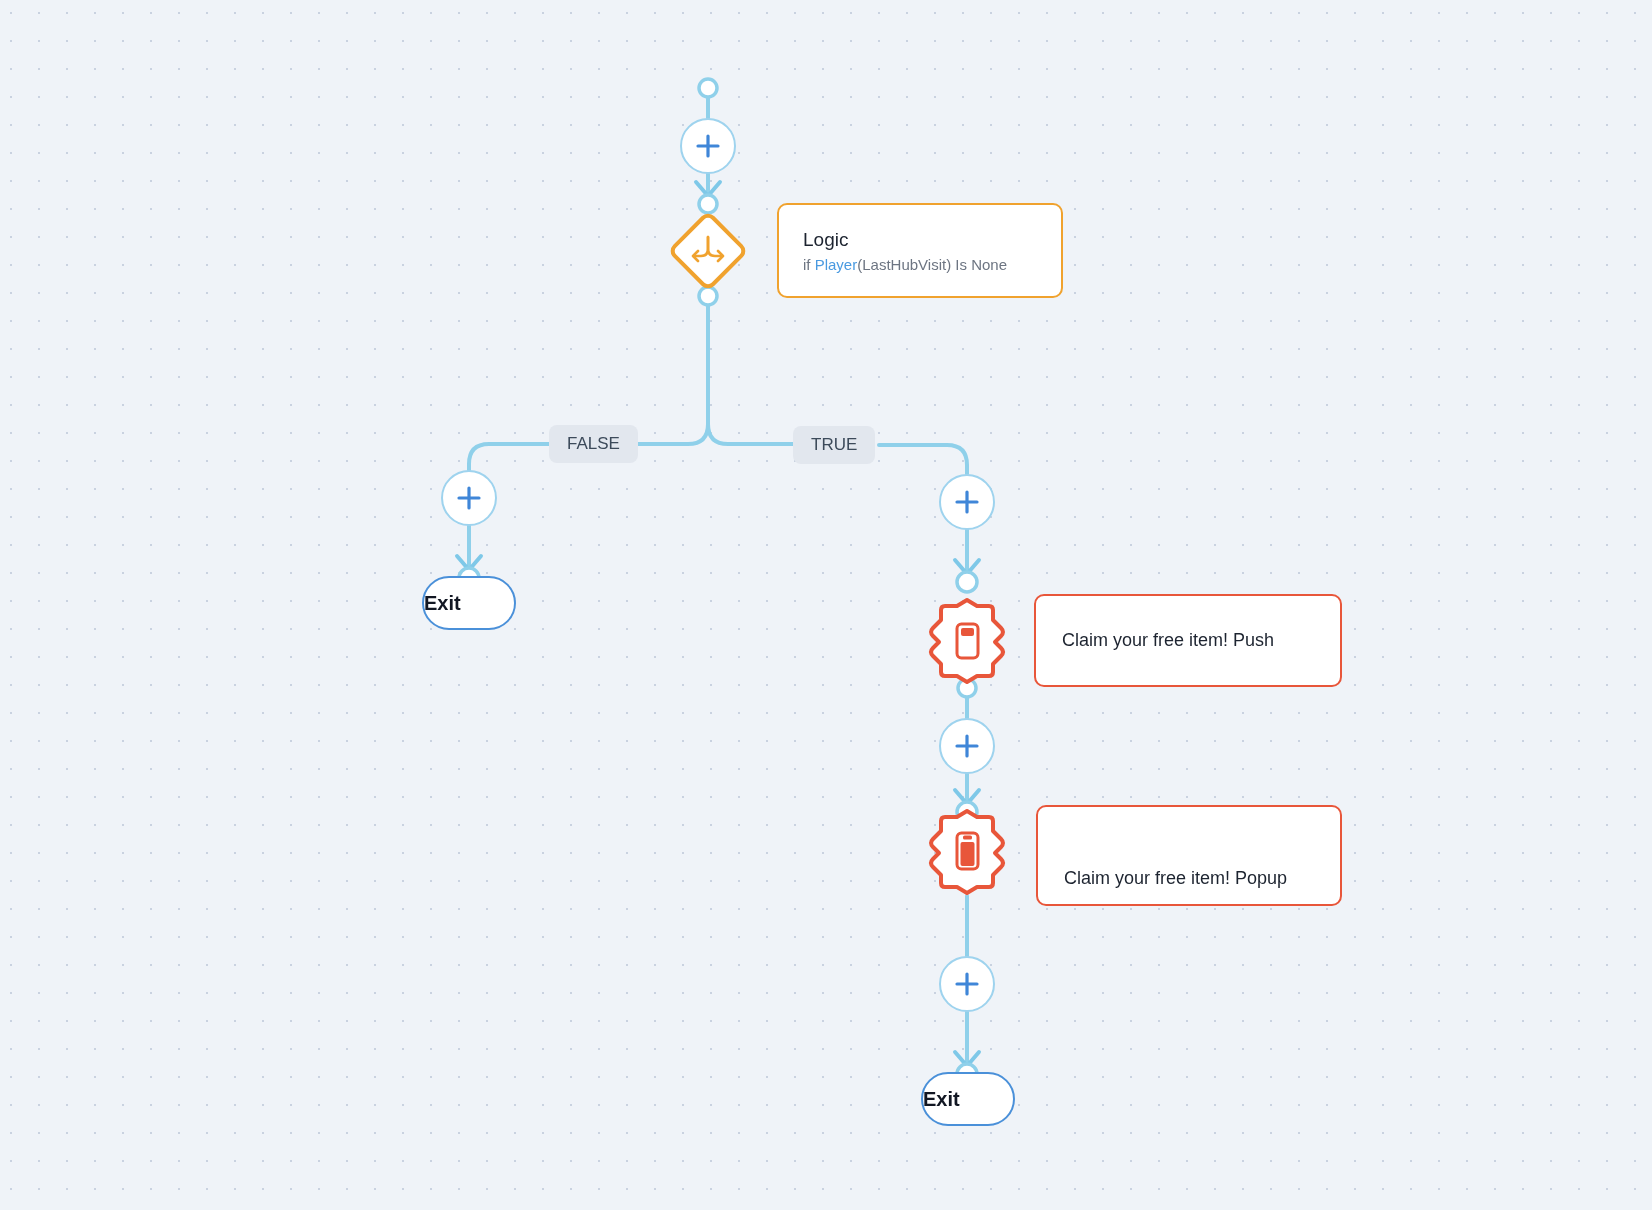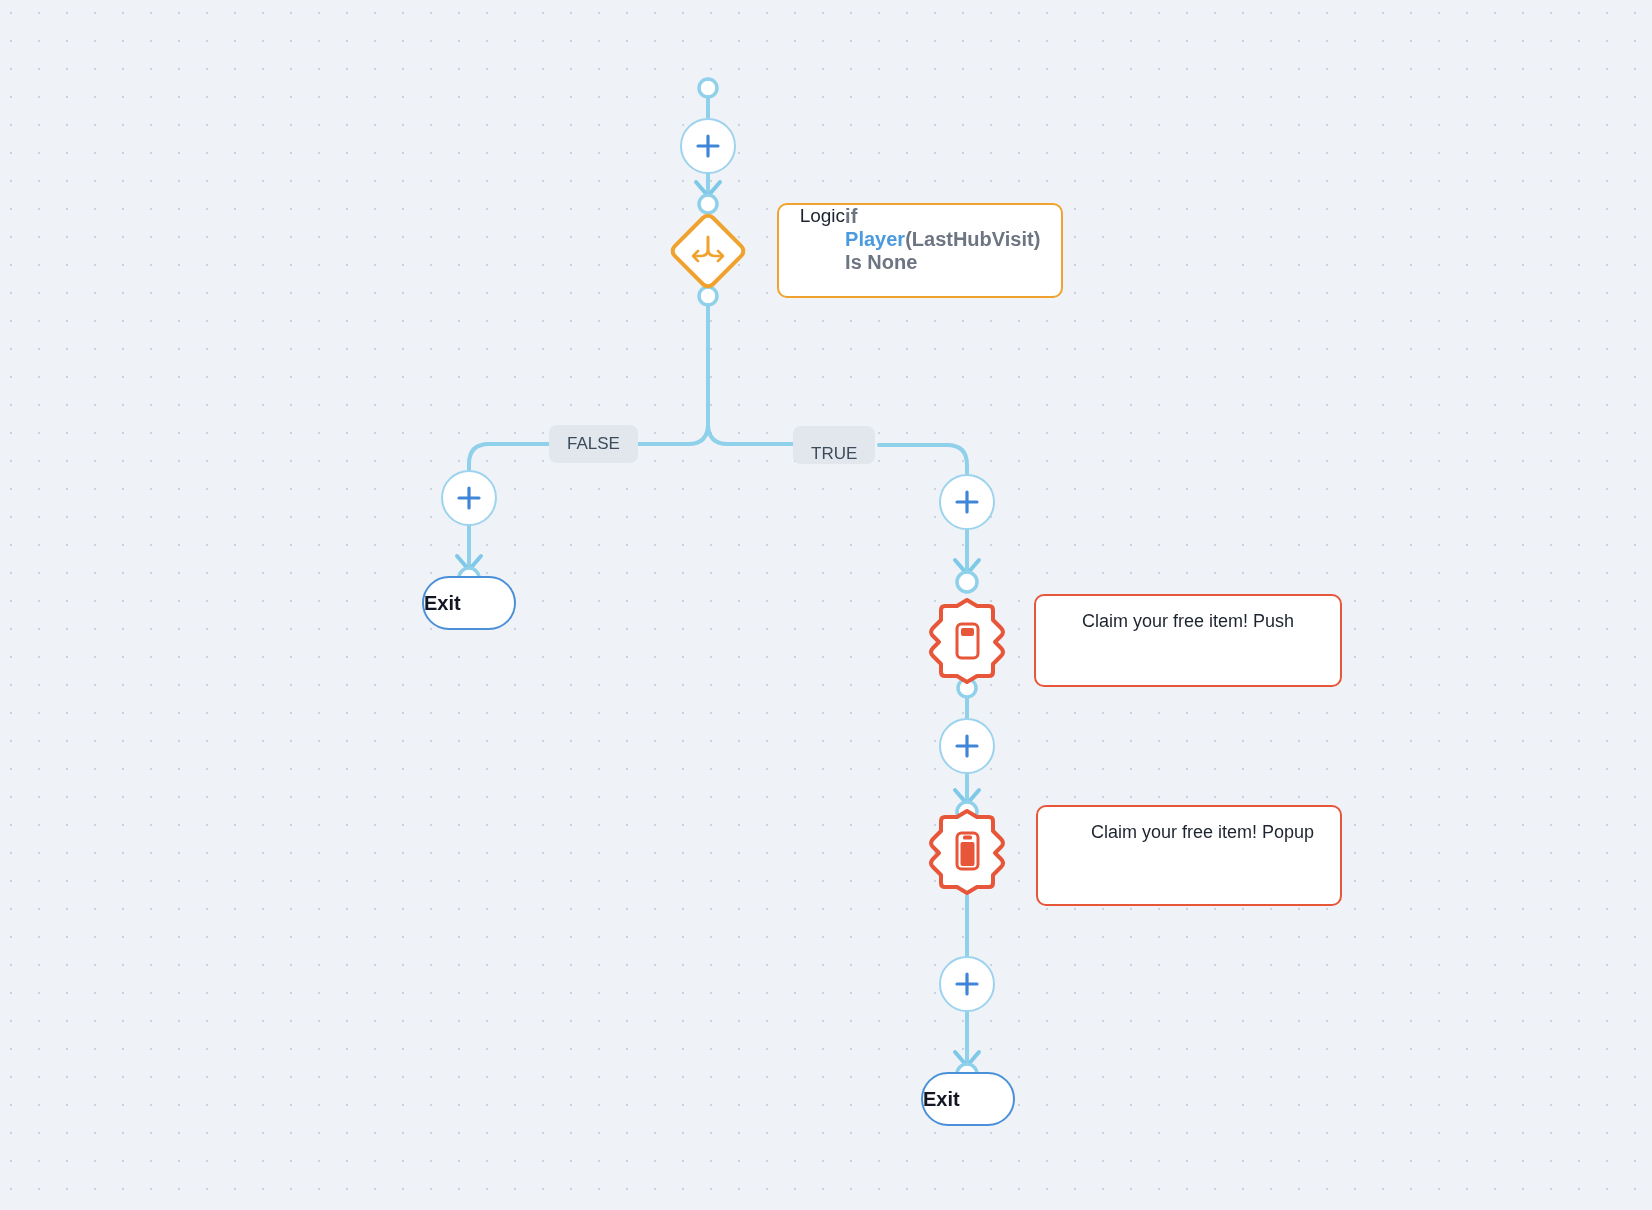--- a/index.html
+++ b/index.html
@@ -97,37 +97,37 @@
   
   .burst { width: 88px; height: 88px; }
   .burst svg { display:block; }
 
   
   .card {
     background: #ffffff;
     border-radius: 10px;
     box-sizing: border-box;
     display: flex;
+    flex-direction: column;
     justify-content: center;
   }
   .card-logic {
     left: 777px; top: 203px;
     width: 286px; height: 95px;
     border: 2px solid #f0a22e;
     padding: 0 24px;
   }
   .card-logic .title {
     font-size: 19px;
     color: #1d2430;
     margin-bottom: 5px;
   }
   .card-logic .sub {
-    font-size: 20px;
+    font-size: 15px;
     color: #6d7582;
-    font-weight: bold;
   }
   .card-logic .sub .tok-var { color: #4a9ae0; }
 
   .card-msg {
     border: 2px solid #e8563a;
     padding: 15px 26px;
     font-size: 18px;
     color: #1d2430;
   }
   .card-push  { left: 1034px; top: 594px;  width: 308px; height: 93px; }
@@ -240,21 +240,21 @@
 
   <div class="node card card-logic">
     <div class="title">Logic</div>
     <div class="sub"><span>if </span><span class="tok-var">Player</span><span>(LastHubVisit) Is None</span></div>
   </div>
 
   <div class="node branch-label" style="left:549px; top:425px;">
     <span>FALSE</span>
   </div>
 
-  <div class="node branch-label" style="left:793px; top:426px;align-items:flex-end;">
+  <div class="node branch-label" style="left:793px; top:426px;">
     <span>TRUE</span>
   </div>
 
   <div class="node burst" style="left:923px; top:596px;">
     <svg width="88" height="90" viewBox="0 0 88 90">
       <path d="M44 4
                L54 10 L66 10 Q70 10 70 14 L70 24 L78 32 Q82 36 78 40 L72 46 L78 52
                Q82 56 78 60 L70 68 L70 76 Q70 80 66 80 L54 80 L44 86 L34 80 L22 80
                Q18 80 18 76 L18 68 L10 60 Q6 56 10 52 L16 46 L10 40 Q6 36 10 32
                L18 24 L18 14 Q18 10 22 10 L34 10 Z" fill="#ffffff" stroke="#e8563a" stroke-width="4" stroke-linejoin="round"></path>

